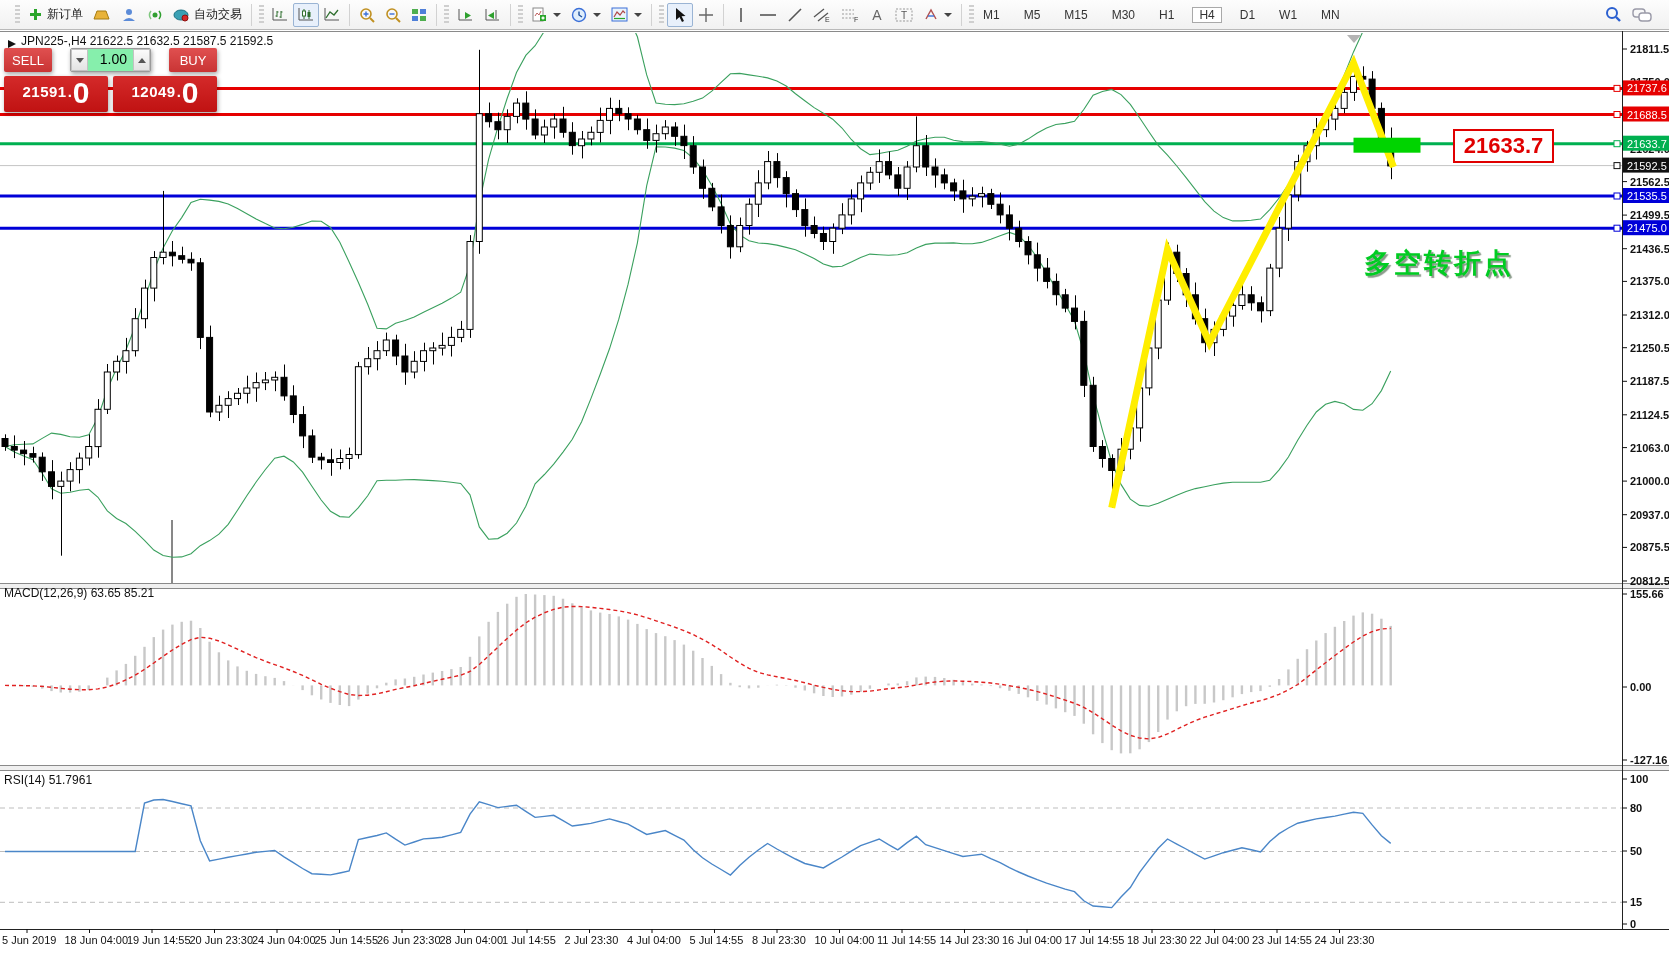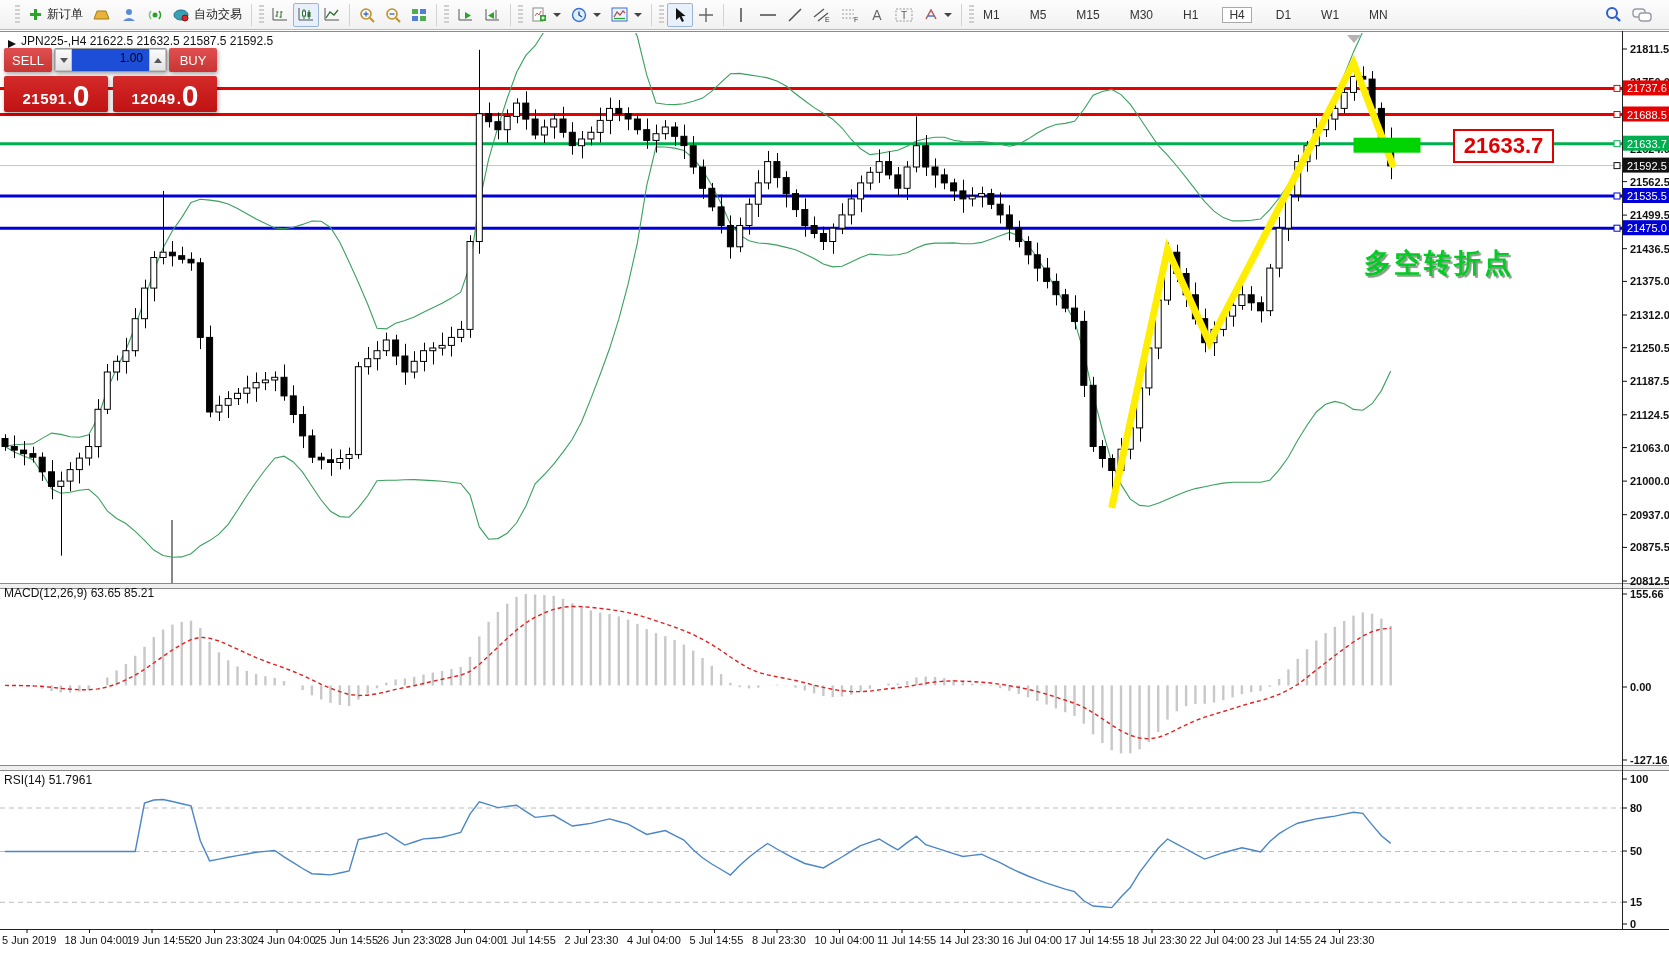--- a/index.html
+++ b/index.html
@@ -29,33 +29,33 @@
   #chartsvg { position:absolute; left:0; top:0; z-index:1; }
 
   .chart-title { position:absolute; left:8px; top:34px; z-index:10; font-size:12px;
     color:#111; display:flex; align-items:flex-end; gap:5px; }
   .chart-title .tri { width:0; height:0; border-left:8px solid #111;
     border-top:4px solid transparent; border-bottom:4px solid transparent; }
 
   
   .trade-panel { position:absolute; left:4px; top:48px; z-index:20; width:213px;
     filter:drop-shadow(1px 2px 2px rgba(0,0,0,.35)); }
-  .tp-row1 { display:flex; height:24px; gap:2px; }
+  .tp-row1 { display:flex; height:24px; gap:18px; }
   .btn-sell,.btn-buy { flex:0 0 48px; background:linear-gradient(#e05050,#c93434); color:#fff;
     font-size:13px; display:flex; align-items:center; justify-content:center; border-radius:2px; }
   .vol-wrap { flex:1; display:flex; border:1px solid #9a9a9a; background:#f0f0f0; border-radius:2px; }
   .spin { width:17px; display:flex; align-items:center; justify-content:center;
     background:linear-gradient(#fbfbfb,#e3e3e3); border:1px solid #c2c2c2; }
   .spin .arr-dn { width:0;height:0;border-left:4px solid transparent;border-right:4px solid transparent;border-top:5px solid #555; }
   .spin .arr-up { width:0;height:0;border-left:4px solid transparent;border-right:4px solid transparent;border-bottom:5px solid #555; }
-  .vol-field { flex:1; background:#1d4ed8; font-size:12px; color:#000; text-align:right;
+  .vol-field { flex:1; background:#86efac; font-size:14px; color:#000; text-align:right;
     padding:2px 6px 0 0; }
   .tp-row2 { display:flex; gap:5px; margin-top:4px; height:36px; }
   .px-box { flex:1; background:linear-gradient(#d42a2a,#c01212); color:#fff; border-radius:2px;
-    display:flex; align-items:flex-end; justify-content:center; padding-bottom:2px; }
+    display:flex; align-items:center; justify-content:center; padding-bottom:2px; }
   .px-main { font-size:15px; font-weight:bold; letter-spacing:.5px; margin-bottom:3px; }
   .px-dot { font-size:15px; font-weight:bold; margin:0 1px 3px 1px; }
   .px-big { font-size:30px; font-weight:bold; line-height:28px; }
 
   
   .callout { position:absolute; left:1453px; top:129px; width:101px; height:34px; z-index:15;
     background:#fff; border:2px solid #e00000; color:#e00000; font-size:22px; font-weight:bold;
     display:flex; align-items:center; justify-content:center; }
   .cn-note { position:absolute; left:1364px; top:245px; z-index:15; font-size:27px; font-weight:bold;
     color:#00cc22; letter-spacing:3px; text-shadow:2px 2px 1px #8a9a8a; white-space:nowrap; }
@@ -254,21 +254,21 @@
       <svg width="15" height="15">
           <path d="M3 12 L8 3 L13 12" fill="none" stroke="#b05050" stroke-width="1.4"></path>
           <path d="M5 9 h6" stroke="#3a6fd8" stroke-width="1.4"></path>
         </svg>
       <span class="caret"></span>
     </div>
 
     <div class="tsep"></div>
     <div class="tgrip"></div>
 
-    <div id="tf-bar" style="display:flex;align-items:center;gap:18px;">
+    <div id="tf-bar" style="display:flex;align-items:center;gap:12px;">
         <div class="tf">M1</div>
         <div class="tf">M5</div>
         <div class="tf">M15</div>
         <div class="tf">M30</div>
         <div class="tf">H1</div>
         <div class="tf pressed">H4</div>
         <div class="tf">D1</div>
         <div class="tf">W1</div>
         <div class="tf">MN</div>
       </div>

